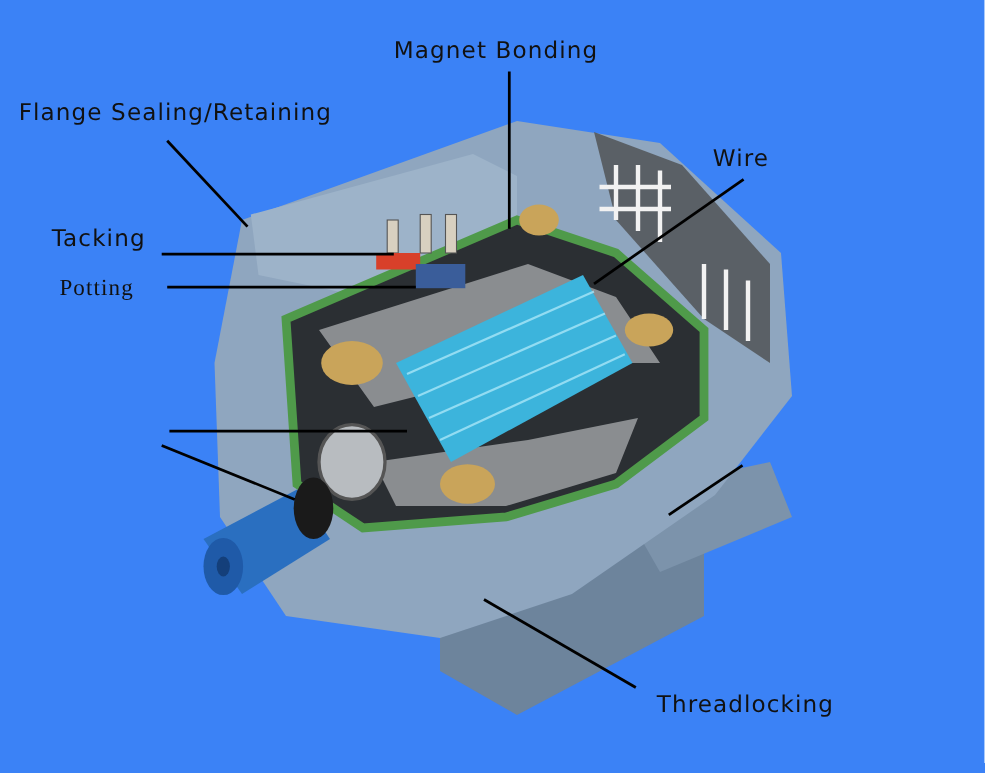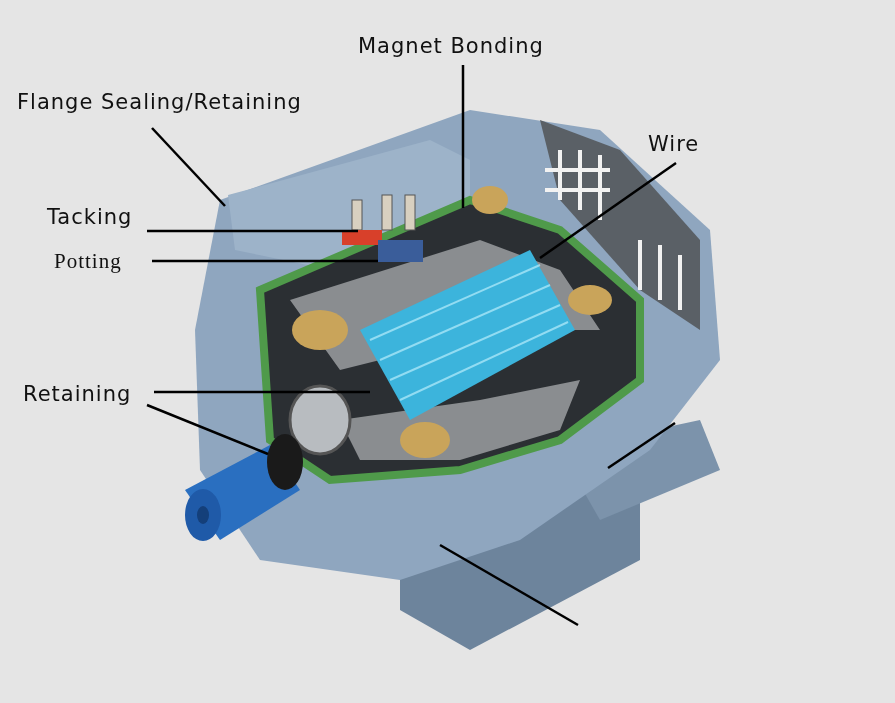--- a/index.html
+++ b/index.html
@@ -1,16 +1,16 @@
 <!DOCTYPE html>
 <html><head>
 <meta charset="utf-8">
 <style>
   html,body{margin:0;padding:0;background:#fff;}
-  .canvas{position:relative;width:895px;height:703px;overflow:hidden;background:#e5e5e5;font-family:"DejaVu Sans","Liberation Sans",sans-serif;}
+  .canvas{position:relative;width:895px;height:703px;overflow:hidden;background:#3b82f6;font-family:"DejaVu Sans","Liberation Sans",sans-serif;}
   .label{position:absolute;font-size:21px;color:#111;letter-spacing:1px;white-space:nowrap;line-height:1.15;}
   svg.illus{position:absolute;left:0;top:0;}
 </style>
 </head>
 <body>
 
 <div class="canvas">
   <svg class="illus" width="895" height="703" viewBox="0 0 895 703">
 
     <polygon points="400,520 610,450 640,470 640,560 470,650 400,610" fill="#6d849c"></polygon>
@@ -78,14 +78,14 @@
       <line x1="675" y1="423" x2="608" y2="468"></line>
       <line x1="440" y1="545" x2="578" y2="625"></line>
     </g>
   </svg>
 
   <div class="label" style="left:358px;top:34px;">Magnet Bonding</div>
   <div class="label" style="left:17px;top:90px;">Flange Sealing/Retaining</div>
   <div class="label" style="left:47px;top:205px;">Tacking</div>
   <div class="label" style="left:54px;top:249px;font-family:Liberation Serif, serif;">Potting</div>
   <div class="label" style="left:648px;top:132px;">Wire</div>
-  <div class="label" style="left:23px;top:382px;">Retaining</div>
+  <div class="label" style="left:597px;top:628px;">Threadlocking</div>
 </div>
 
 </body></html>

